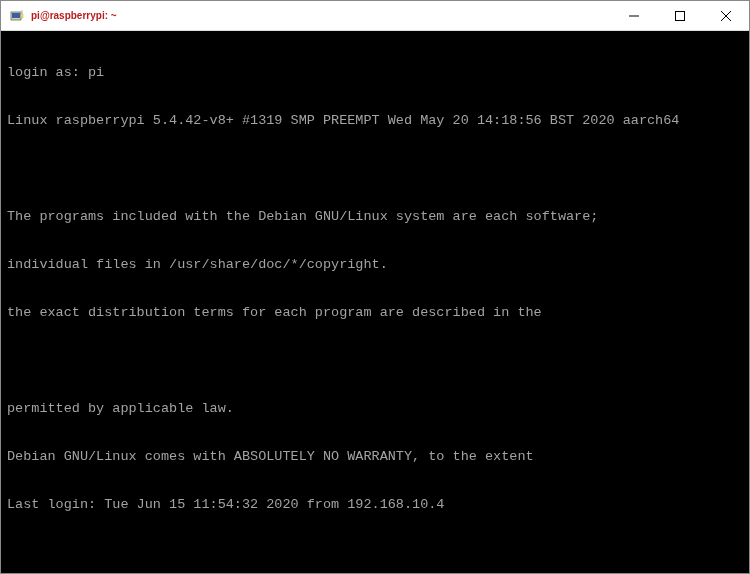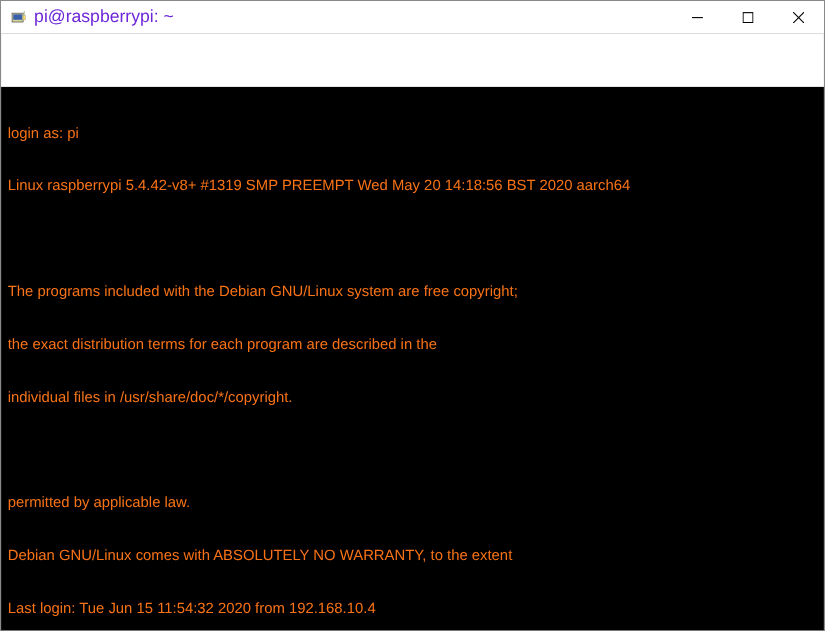--- a/index.html
+++ b/index.html
@@ -34,49 +34,49 @@
       width: 16px;
       height: 16px;
       margin-left: 8px;
       margin-right: 6px;
       display: flex;
       align-items: center;
       justify-content: center;
     }
     .titlebar-title {
       flex: 1;
-      font-size: 16px;
-      color: #6d28d9;
+      font-size: 10px;
+      color: #b91c1c;
+      font-weight: bold;
     }
     .titlebar-controls {
       display: flex;
       height: 100%;
     }
     .titlebar-btn {
       width: 46px;
       height: 100%;
       display: flex;
       align-items: center;
       justify-content: center;
       font-size: 10px;
       color: #000;
       cursor: pointer;
     }
     .terminal {
       flex: 1;
       background: #000;
       padding: 2px 6px;
-      font-family: Liberation Sans, sans-serif;
+      font-family: Liberation Mono, monospace;
       font-size: 13.5px;
       line-height: 16px;
-      color: #f97316;
+      color: #a3a3a3;
       overflow: hidden;
       white-space: pre-wrap;
       word-break: break-all;
-      margin-top: 48px;
     }
     .terminal .line {
       min-height: 16px;
     }
     .redacted {
       display: inline-block;
       width: 20px;
       height: 13px;
       background: #d9d9d9;
       vertical-align: text-bottom;
@@ -115,23 +115,23 @@
             <line x1="10" y1="0" x2="0" y2="10" stroke="#000" stroke-width="1"></line>
           </svg>
       </div>
     </div>
   </div>
 
   <div class="terminal">
     <div class="line">login as: pi</div>
     <div class="line">Linux raspberrypi 5.4.42-v8+ #1319 SMP PREEMPT Wed May 20 14:18:56 BST 2020 aarch64</div>
     <div class="line"></div>
-    <div class="line">The programs included with the Debian GNU/Linux system are free copyright;</div>
+    <div class="line">The programs included with the Debian GNU/Linux system are each software;</div>
+    <div class="line">individual files in /usr/share/doc/*/copyright.</div>
     <div class="line">the exact distribution terms for each program are described in the</div>
-    <div class="line">individual files in /usr/share/doc/*/copyright.</div>
     <div class="line"></div>
     <div class="line">permitted by applicable law.</div>
     <div class="line">Debian GNU/Linux comes with ABSOLUTELY NO WARRANTY, to the extent</div>
     <div class="line">Last login: Tue Jun 15 11:54:32 2020 from 192.168.10.4</div>
     
     
     
     
     
     

